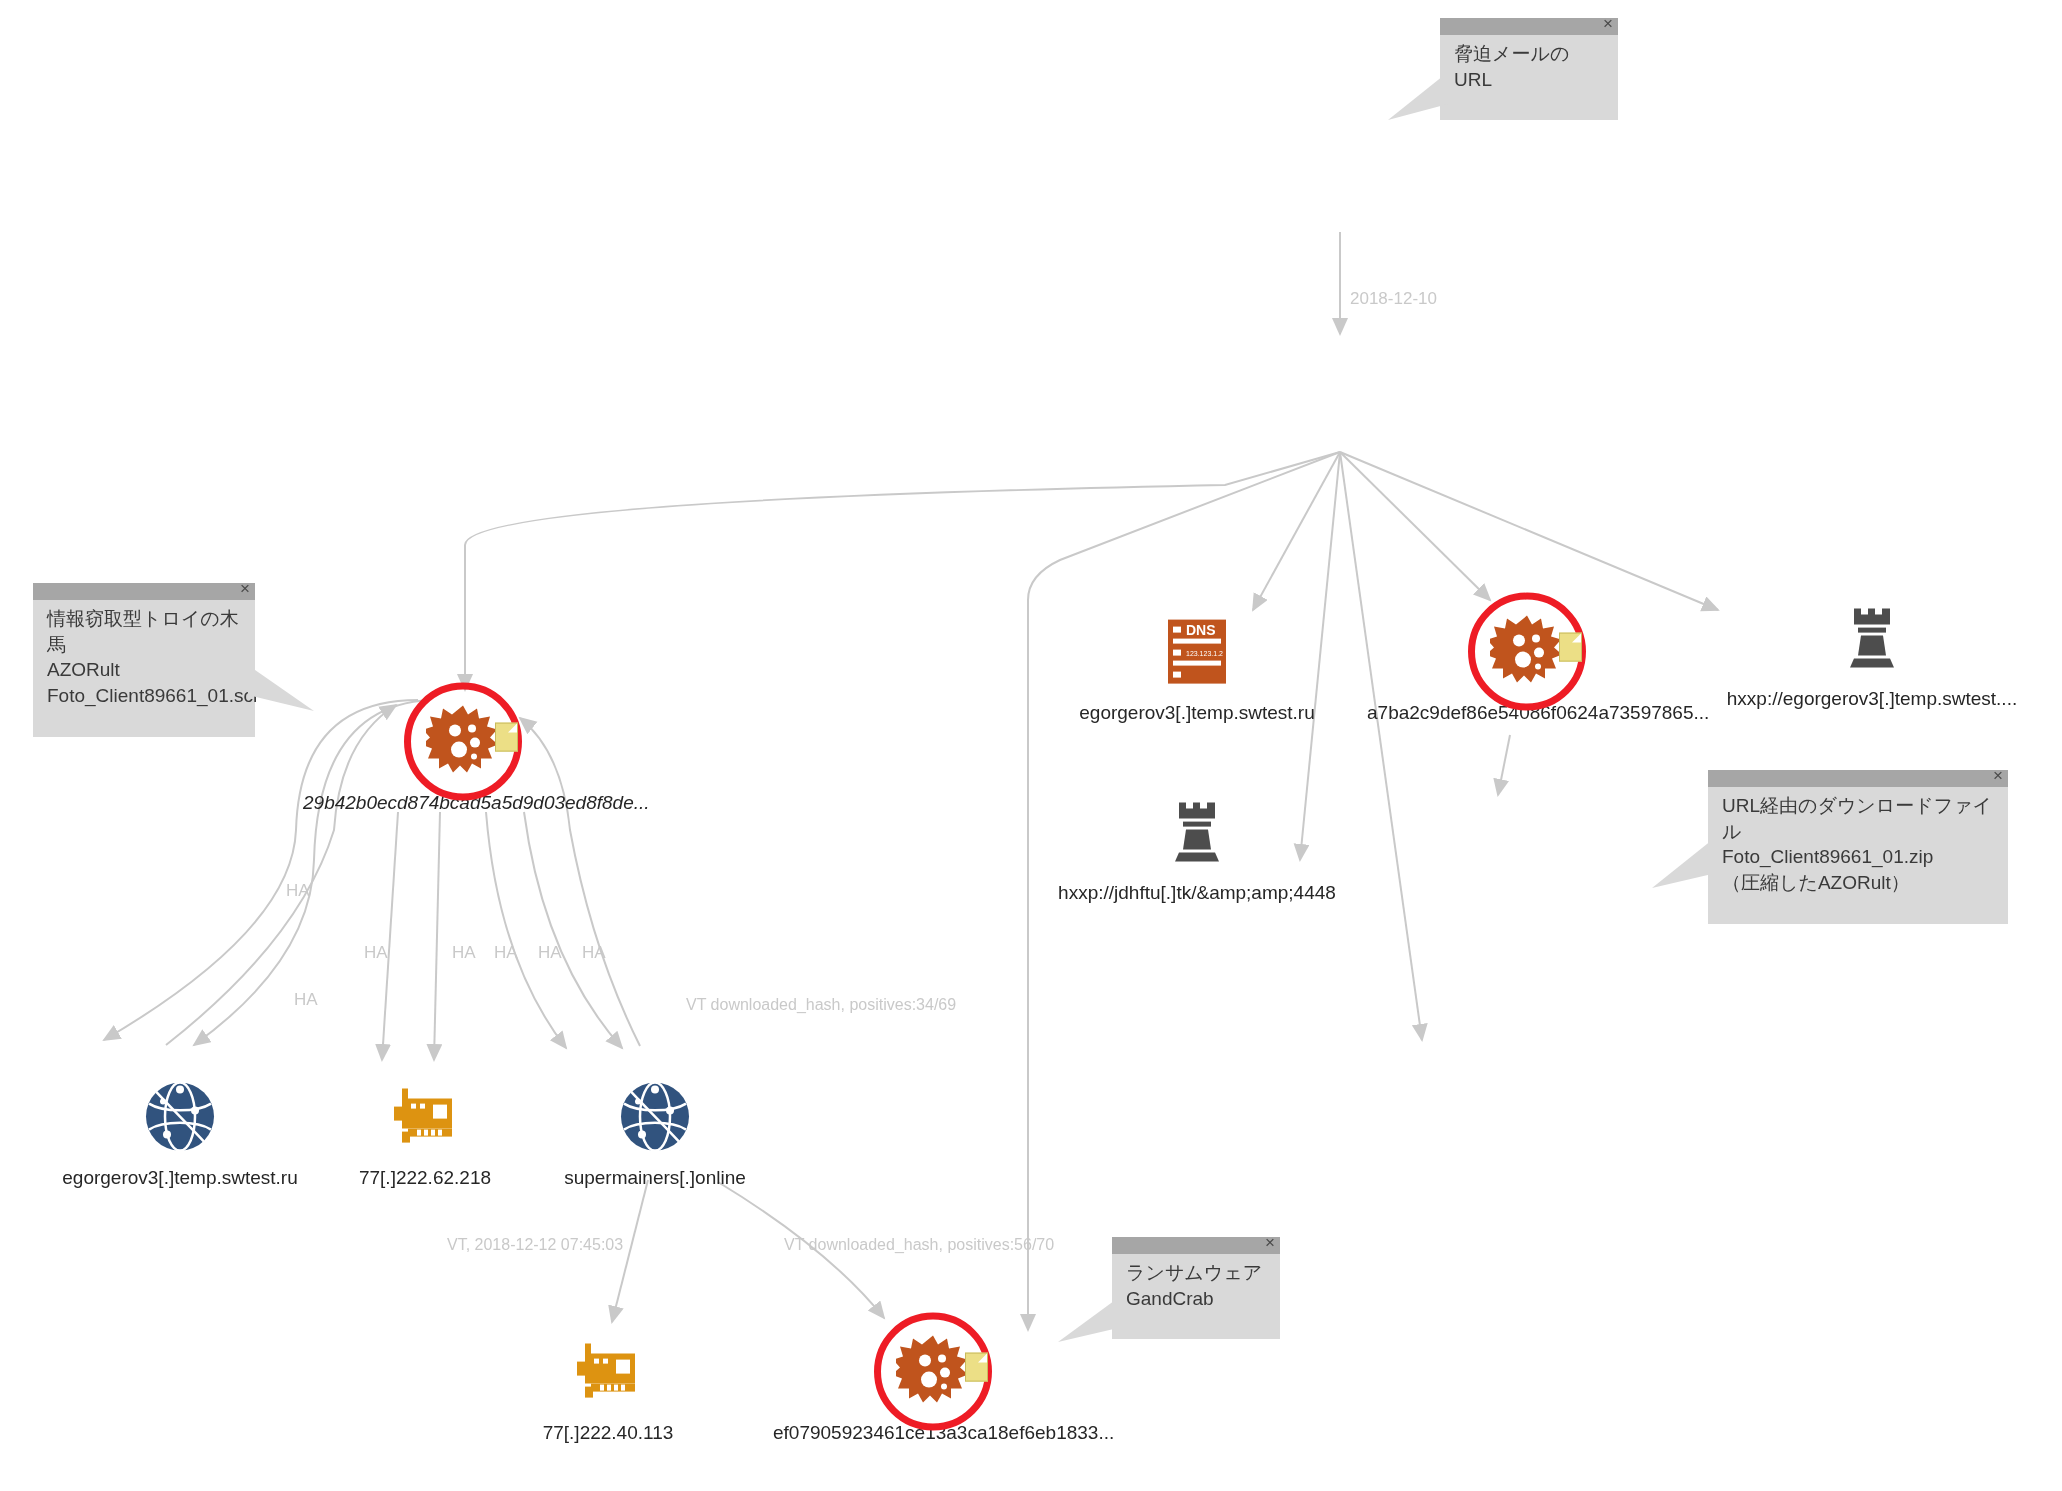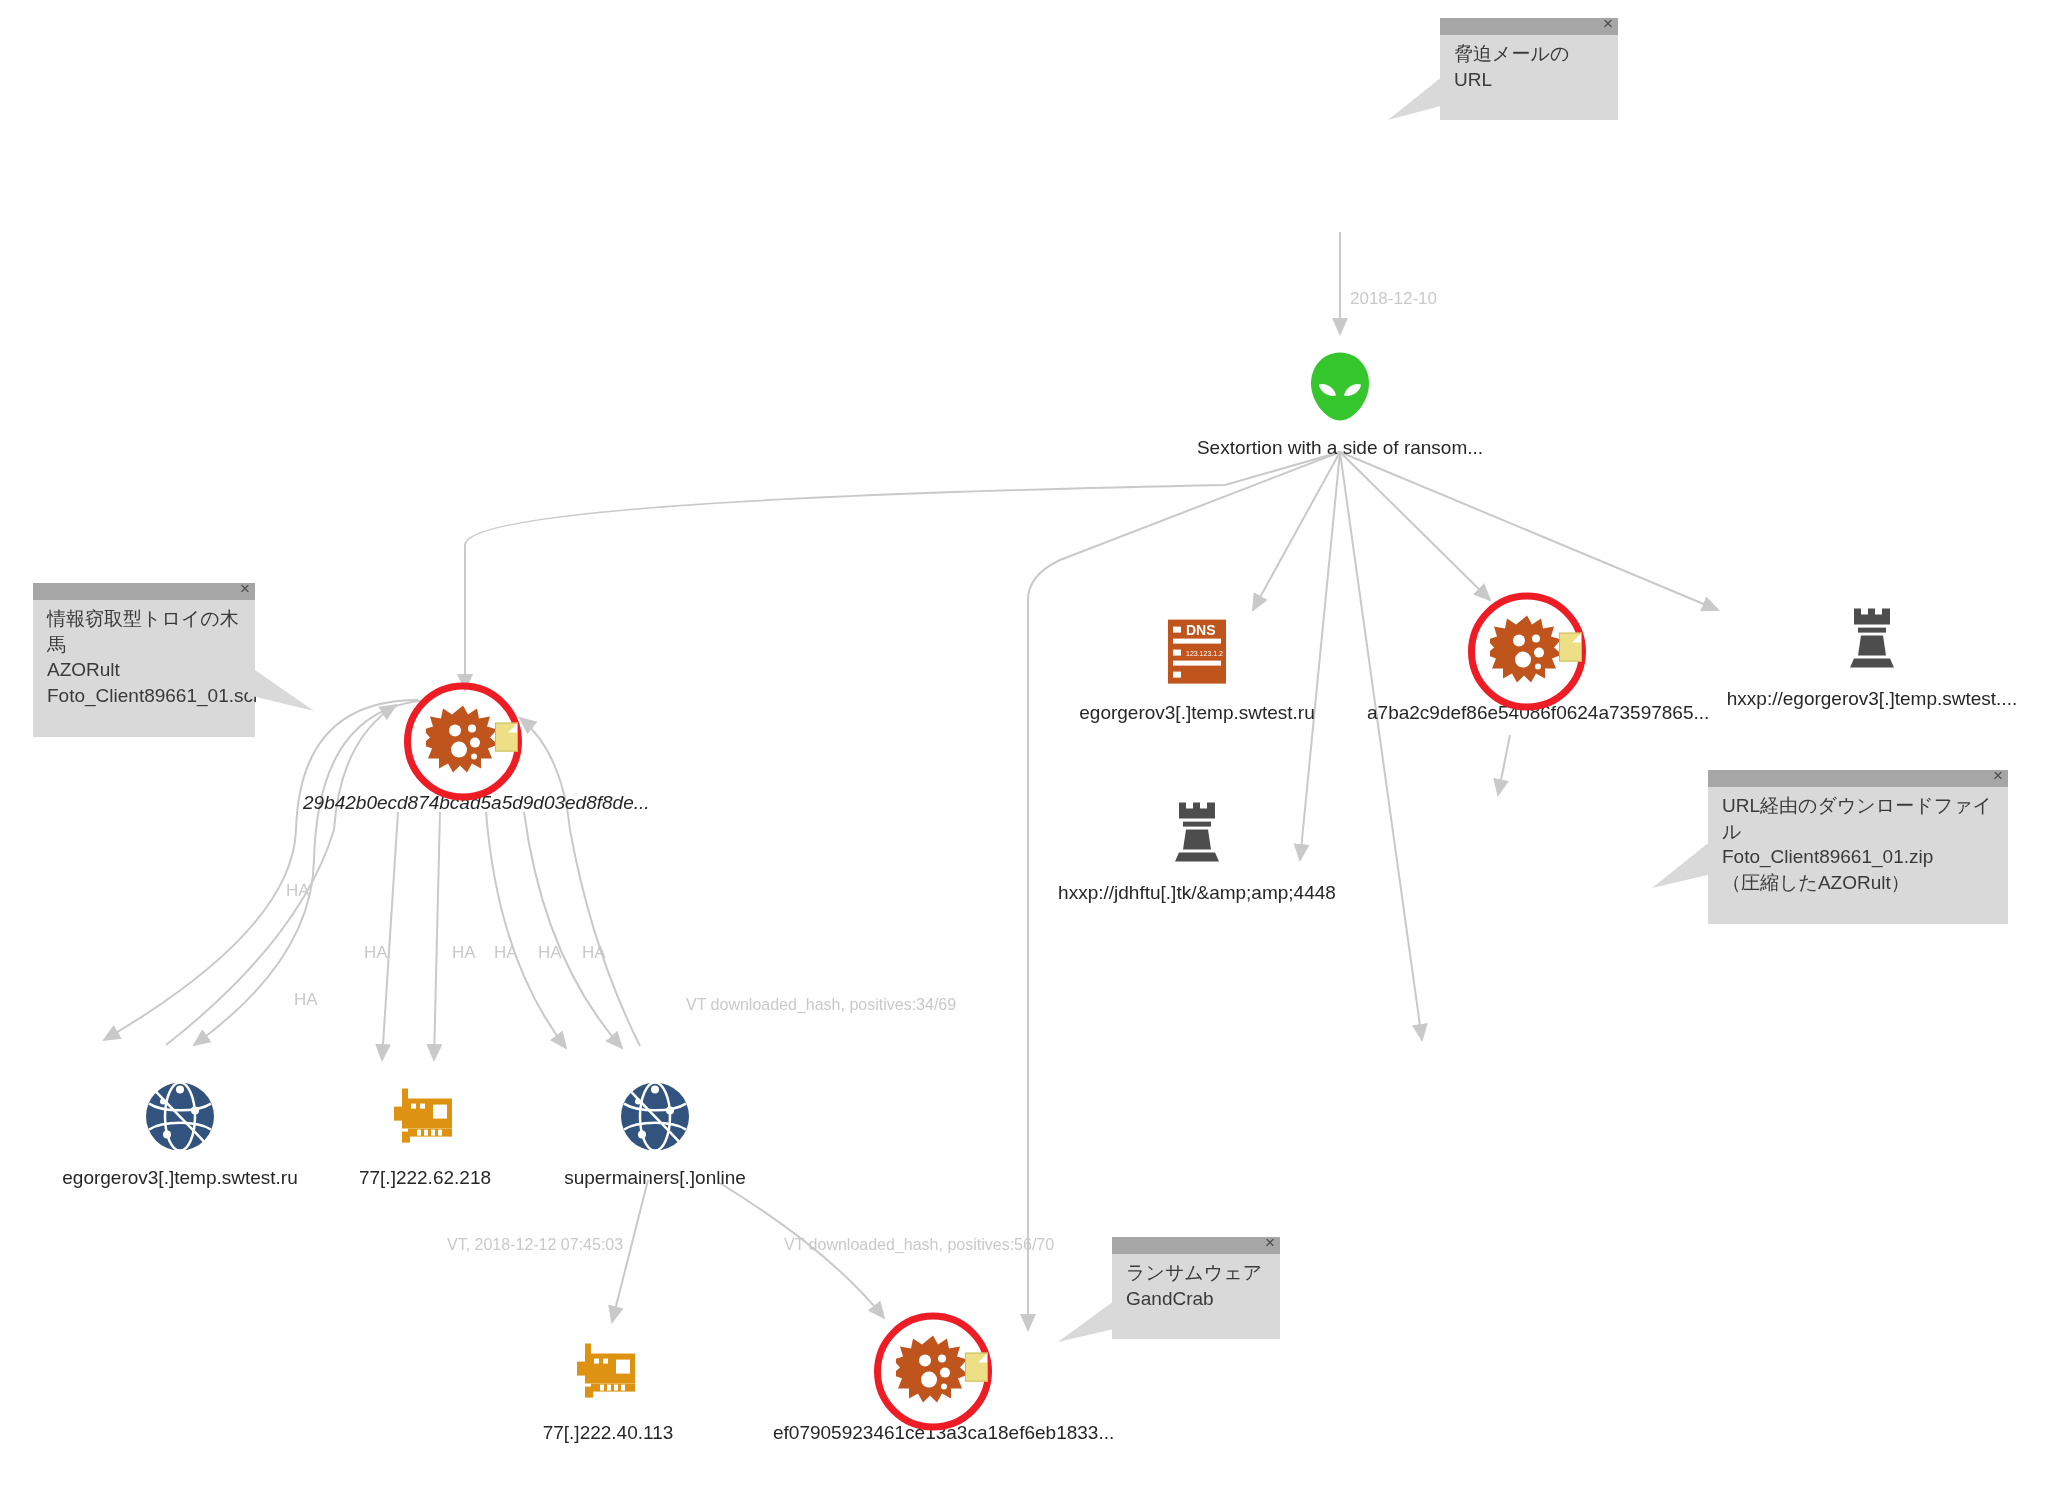--- a/index.html
+++ b/index.html
@@ -98,30 +98,20 @@
       <path d="M718,1182 Q830,1250 884,1318"></path>
     </g>
 
     <g fill="none" stroke="#c9c9c9" stroke-width="2" marker-end="url(#ah)">
       <path d="M166,1045 Q300,940 334,830 Q340,740 396,705"></path>
       <path d="M640,1046 Q592,950 570,830 Q562,752 520,718"></path>
     </g>
   </svg>
 
 
-  <div class="node" style="left:1340px;top:400px;">
-    <div class="glyph">
-      <svg class="ico ico-alien" viewBox="0 0 62 72">
-        <path d="M31,2 C48,2 60,16 60,33 C60,52 44,70 31,70 C18,70 2,52 2,33 C2,16 14,2 31,2 Z" fill="#35c62e"></path>
-        <path d="M10,34 C16,32 25,36 27,45 C20,47 11,42 10,34 Z" fill="#ffffff"></path>
-        <path d="M52,34 C46,32 37,36 35,45 C42,47 51,42 52,34 Z" fill="#ffffff"></path>
-      </svg>
-    </div>
-    <div class="label">Sextortion with a side of ransom...</div>
-  </div>
 
   <div class="node" style="left:463px;top:755px;font-style:italic;">
     <div class="glyph">
       <div class="ring"></div>
       <span style="position:relative;display:inline-block;">
         <svg class="ico ico-virus" viewBox="0 0 74 74">
           <path d="M37,1 l5,9 9,-6 2,10 11,-2 -3,10 10,3 -7,8 8,7 -10,4 4,10 -11,0 0,10 -9,-5 -5,9 -7,-7 -7,7 -5,-9 -9,5 0,-10 -11,0 4,-10 -10,-4 8,-7 -7,-8 10,-3 -3,-10 11,2 2,-10 9,6 z" fill="#c0541d"></path>
           <circle cx="29" cy="26" r="6" fill="#ffffff"></circle>
           <circle cx="46" cy="24" r="4" fill="#ffffff"></circle>
           <circle cx="49" cy="38" r="5" fill="#ffffff"></circle>

